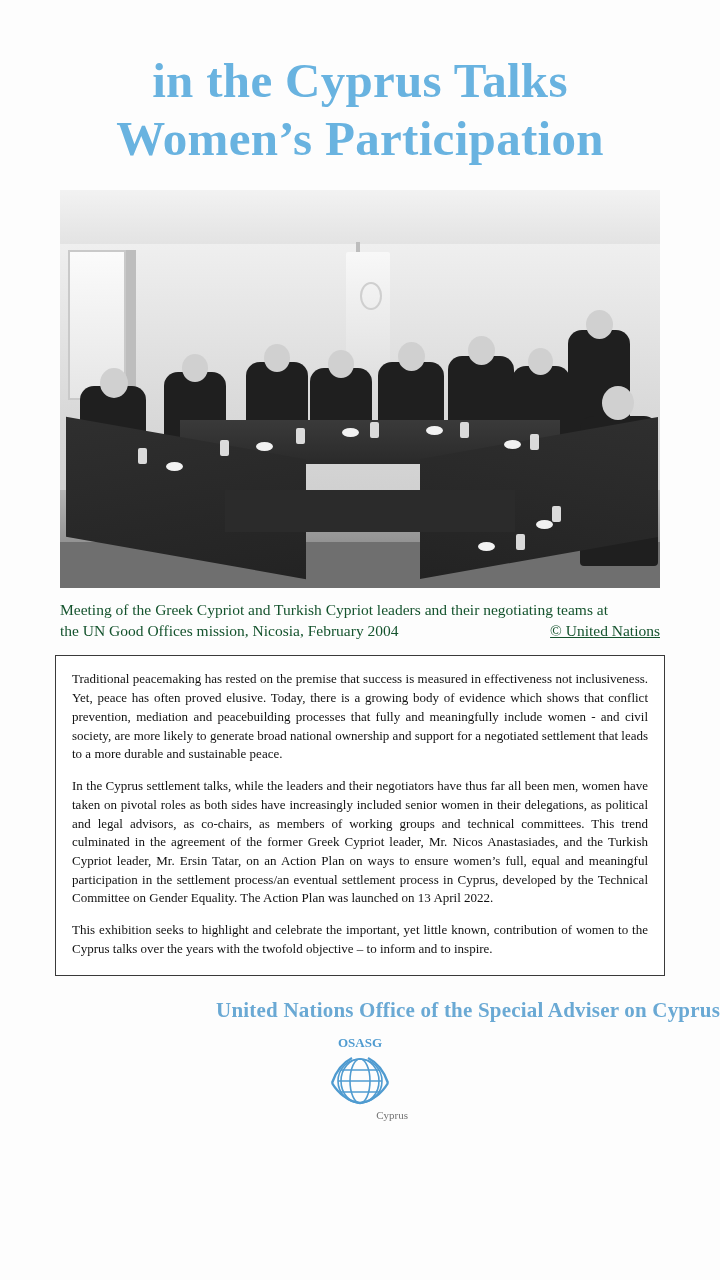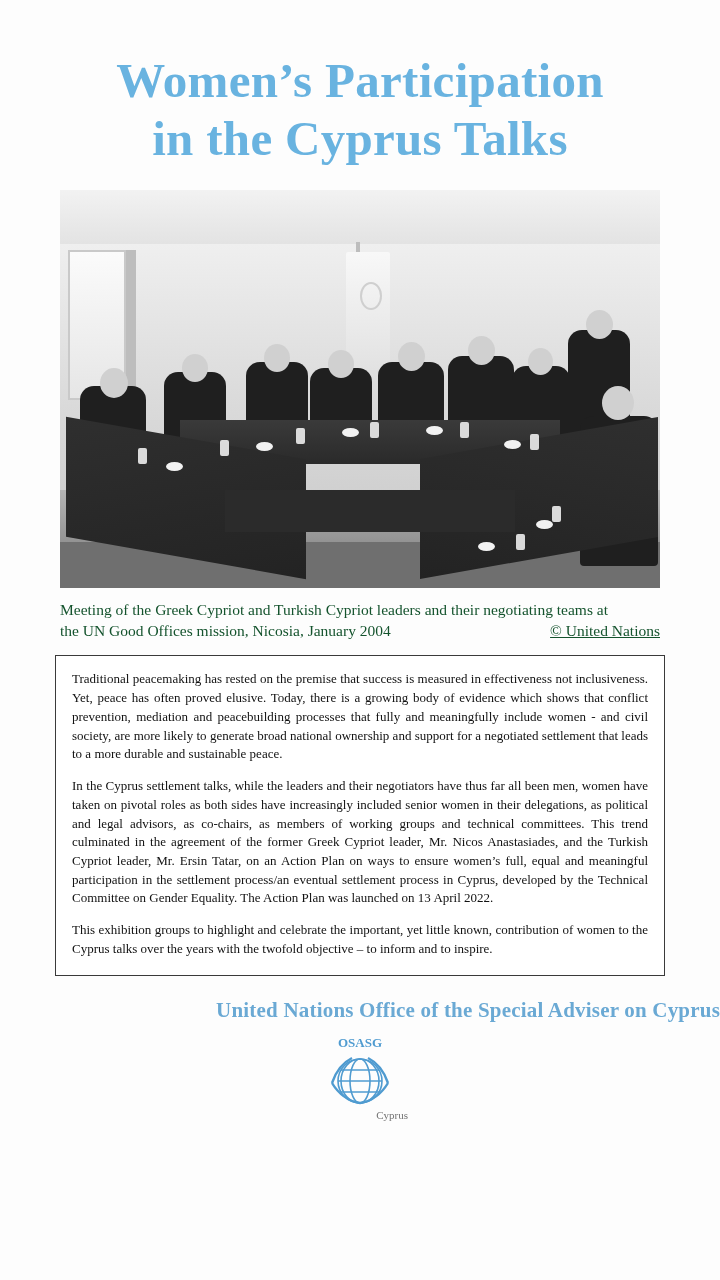--- a/index.html
+++ b/index.html
@@ -172,22 +172,22 @@
     font-size: 11px;
     margin-top: -6px;
   }
 </style>
 </head>
 <body>
 
 <div class="poster">
 
   <div class="title-block">
+    <div class="title-line">in the Cyprus Talks</div>
     <div class="title-line">Women’s Participation</div>
-    <div class="title-line">in the Cyprus Talks</div>
   </div>
 
   <div class="photo-wrap">
     <div class="photo">
       <div class="ph-ceiling"></div>
       <div class="ph-wall"></div>
       <div class="ph-window"></div>
       <div class="ph-window2"></div>
       <div class="ph-flagpole"></div>
       <div class="ph-flag"></div>
@@ -241,29 +241,29 @@
       <div class="cup" style="left:476px; top:330px;"></div>
       <div class="cup" style="left:418px; top:352px;"></div>
       <div class="glass" style="left:492px; top:316px;"></div>
       <div class="glass" style="left:456px; top:344px;"></div>
     </div>
   </div>
 
   <div class="caption">
     <div>Meeting of the Greek Cypriot and Turkish Cypriot leaders and their negotiating teams at</div>
     <div class="caption-line2">
-      <span>the UN Good Offices mission, Nicosia, January 2004</span>
+      <span>the UN Good Offices mission, Nicosia, February 2004</span>
       <span class="copyright">© United Nations</span>
     </div>
   </div>
 
   <div class="textbox">
     <p>Traditional peacemaking has rested on the premise that success is measured in effectiveness not inclusiveness. Yet,  peace has often proved elusive. Today, there is a growing body of evidence which shows that conflict prevention, mediation and peacebuilding processes that fully and meaningfully include women - and civil society, are more likely to generate broad national ownership and support for a negotiated settlement that leads to a more durable and sustainable peace.</p>
     <p>In the Cyprus settlement talks, while the leaders and their negotiators have thus far all been men, women have taken on pivotal roles as both sides have increasingly included senior women in their delegations, as political and legal advisors, as co-chairs, as members of working groups and technical committees. This trend culminated in the agreement of the former Greek Cypriot leader, Mr. Nicos Anastasiades, and the Turkish Cypriot leader, Mr. Ersin Tatar, on an Action Plan on ways to ensure women’s full, equal and meaningful participation in the settlement process/an eventual settlement process in Cyprus, developed by the Technical Committee on Gender Equality. The Action Plan was launched on 13 April 2022.</p>
-    <p>This exhibition groups to highlight and celebrate the important, yet little known, contribution of women to the Cyprus talks over the years with the twofold objective – to inform and to inspire.</p>
+    <p>This exhibition seeks to highlight and celebrate the important, yet little known, contribution of women to the Cyprus talks over the years with the twofold objective – to inform and to inspire.</p>
   </div>
 
   <div class="footer">
     <div class="footer-title">United Nations Office of the Special Adviser on Cyprus</div>
     <div class="logo">
       <svg width="96" height="84" viewBox="0 0 96 84">
         <g fill="none" stroke="#4f9bd0" stroke-width="1.6">
           <circle cx="48" cy="50" r="22"></circle>
           <ellipse cx="48" cy="50" rx="10" ry="22"></ellipse>
           <ellipse cx="48" cy="50" rx="19" ry="22"></ellipse>

